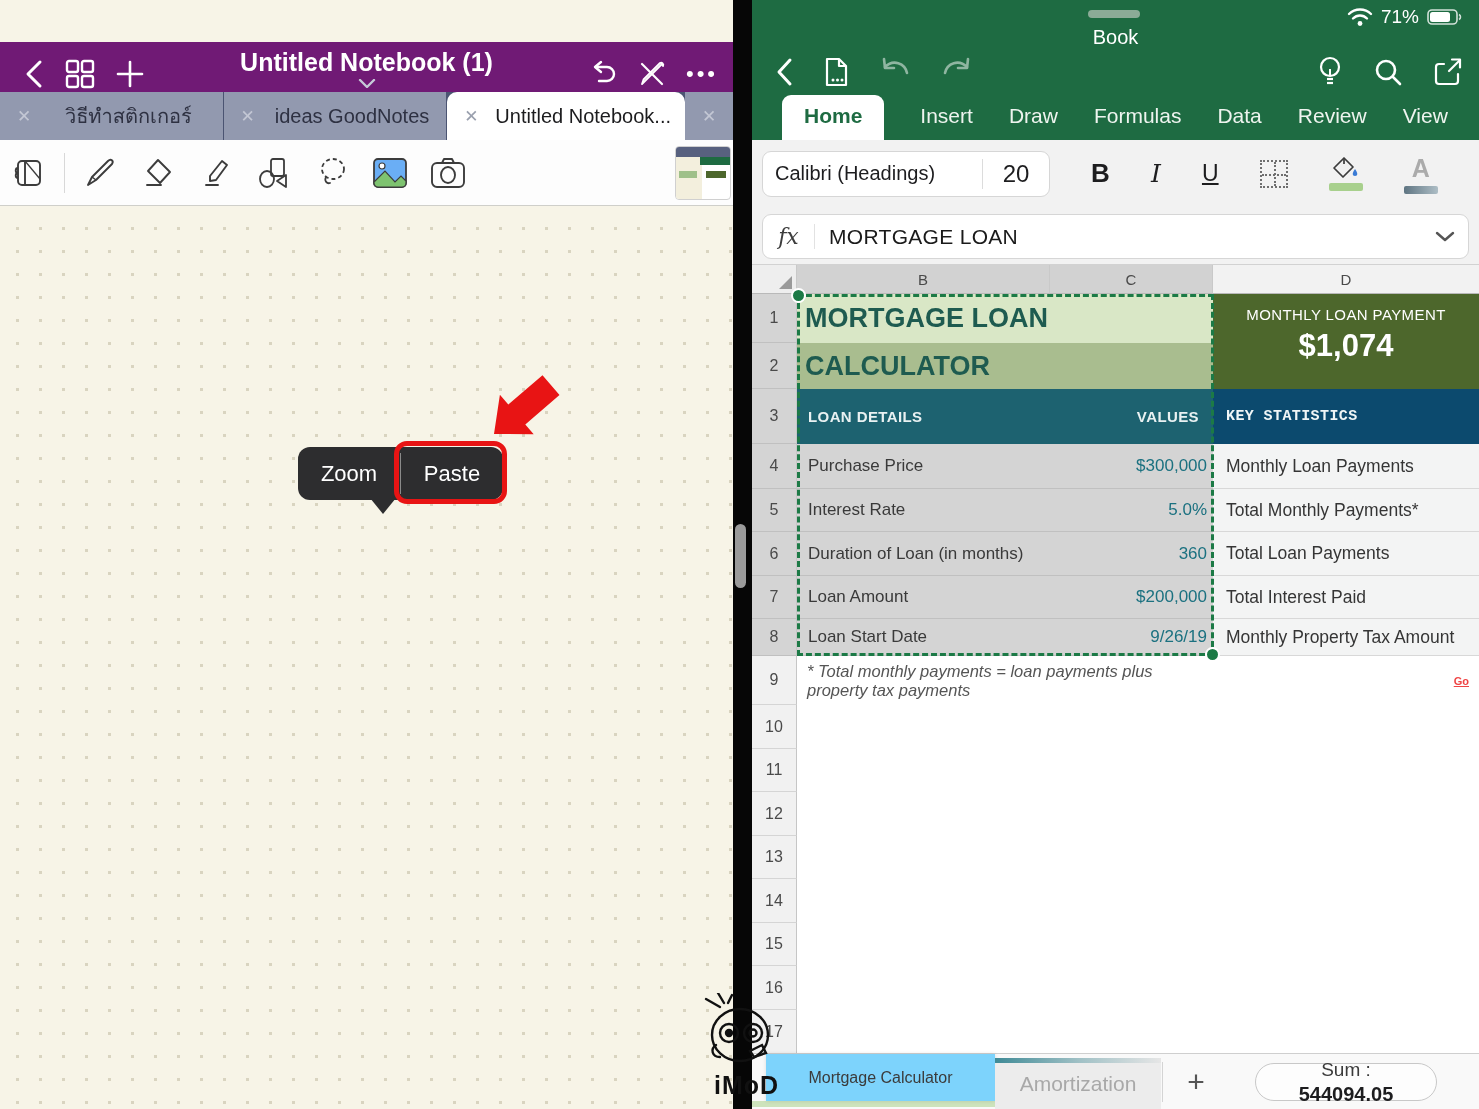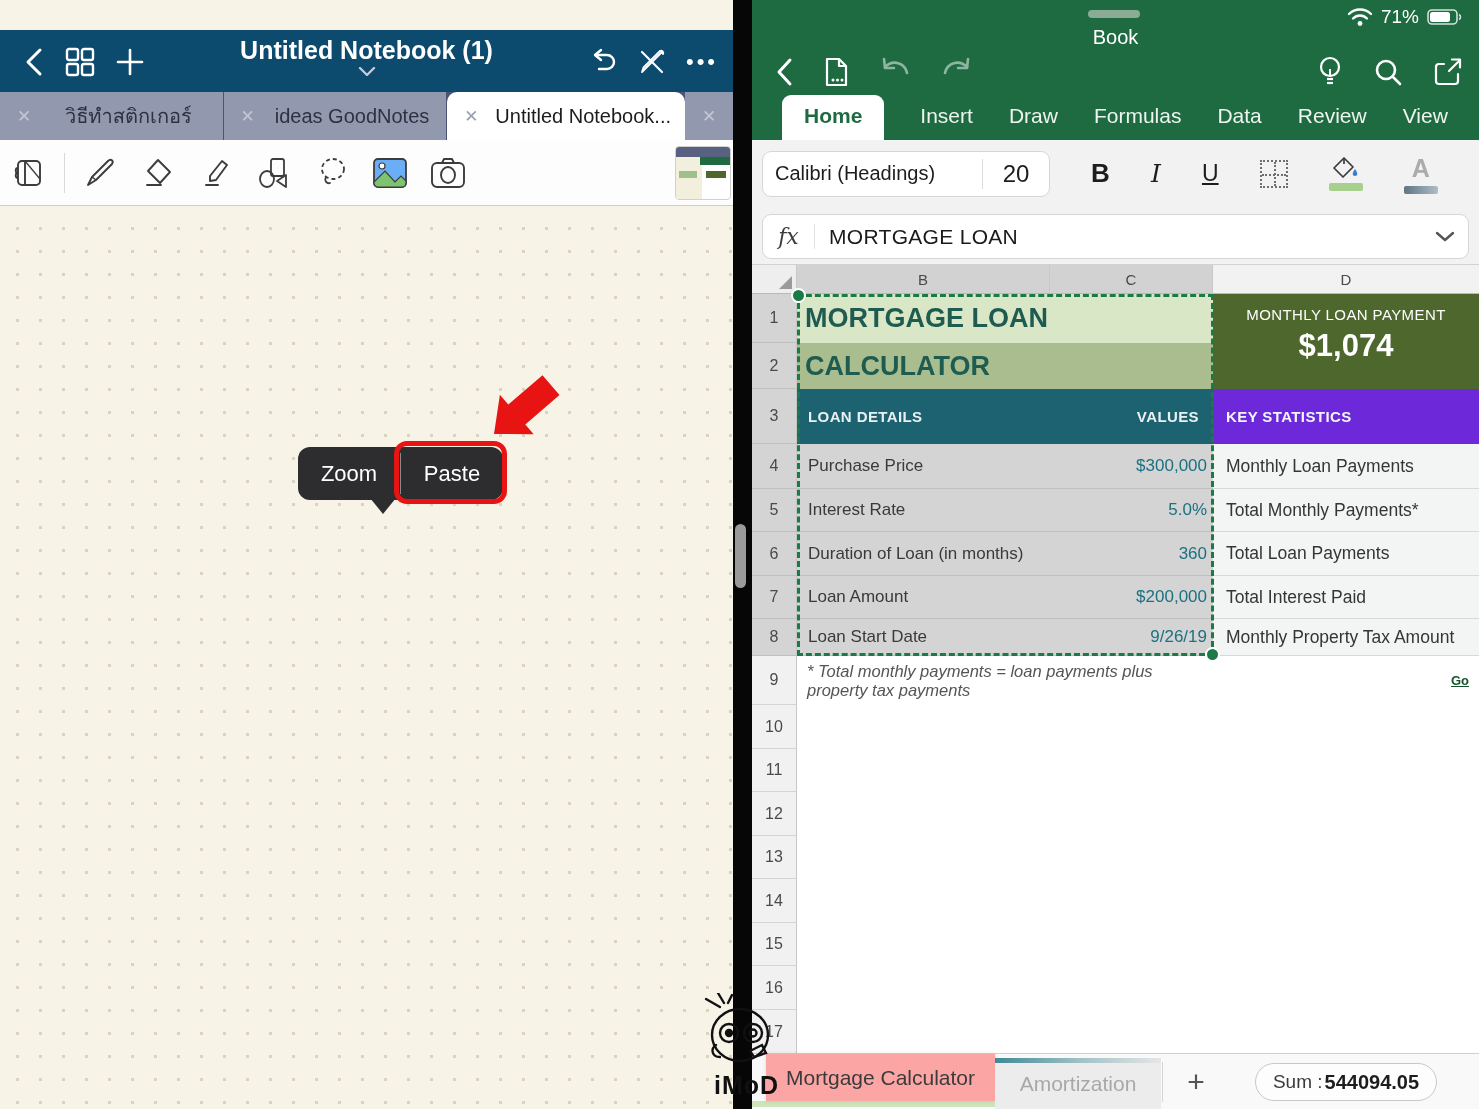--- a/index.html
+++ b/index.html
@@ -3,21 +3,21 @@
 <meta charset="utf-8">
 <style>
   * { margin:0; padding:0; box-sizing:border-box; }
   html,body { width:1479px; height:1109px; overflow:hidden; background:#000; }
   body { font-family:"Liberation Sans", sans-serif; position:relative; }
 
   
   .left-pane { position:absolute; left:0; top:0; width:733px; height:1109px; background:#f7f4e7; overflow:hidden; }
   .gn-status { position:absolute; left:0; top:0; width:100%; height:30px; background:#58617f; color:#fff; display:flex; align-items:center; padding-left:18px; gap:16px; font-size:19px; }
   .gn-time { font-weight:bold; }
-  .gn-nav { position:absolute; left:0; top:30px; width:100%; height:62px; background:#0c4a6e; }
+  .gn-nav { position:absolute; left:0; top:42px; width:100%; height:62px; background:#701a75; }
   .gn-nav svg { display:block; }
   .gn-icon-btn { position:absolute; top:14px; width:36px; height:36px; display:flex; align-items:center; justify-content:center; cursor:pointer; }
   .gn-title-wrap { position:absolute; left:0; top:6px; width:100%; display:flex; flex-direction:column; align-items:center; }
   .gn-title { color:#fff; font-size:25px; font-weight:bold; }
   .gn-title-chev { margin-top:2px; }
   .gn-dots { color:#fff; font-size:22px; letter-spacing:3px; }
   .gn-tabbar { position:absolute; left:0; top:92px; width:100%; height:48px; background:#4b5472; display:flex; }
   .gn-tab { height:48px; display:flex; align-items:center; gap:14px; padding:0 14px; background:#9299af; border-right:1px solid #4b5472; }
   .gn-tab .x { color:#c3c7d4; font-size:17px; width:20px; text-align:center; }
   .gn-tab .lbl { flex:1; text-align:center; color:#2e3142; font-size:20px; white-space:nowrap; overflow:hidden; }
@@ -99,44 +99,44 @@
   .hdr-row { height:29px; }
   .hdr-cell { display:flex; align-items:center; justify-content:center; font-size:15px; color:#4a4a4a; border-right:1px solid #c9c9c9; border-bottom:1px solid #b9b9b9; }
   .hdr-cell.selh { background:#d2d2d2; }
   .hdr-cell.normh { background:#f2f2f2; }
   .corner { width:45px; background:#eeeeee; border-right:1px solid #c9c9c9; border-bottom:1px solid #b9b9b9; position:relative; }
   .corner:after { content:""; position:absolute; right:4px; bottom:4px; border-bottom:13px solid #9a9a9a; border-left:13px solid transparent; }
   .cell { display:flex; align-items:center; }
   .title1 { background:#d9e7c6; color:#1e5b50; font-weight:bold; font-size:27px; padding-left:8px; }
   .title2 { background:#a9bd8f; color:#1e5b50; font-weight:bold; font-size:27px; padding-left:8px; }
   .hdrteal { background:#1d6270; color:#e9f1f2; font-weight:bold; font-size:15px; letter-spacing:.4px; }
-  .hdrteal2 { background:#6d28d9; color:#f0f6f7; font-weight:bold; font-size:15px; letter-spacing:.4px; padding-left:13px; }
+  .hdrteal2 { background:#0c4a6e; color:#f0f6f7; font-weight:bold; font-size:15px; letter-spacing:.4px; padding-left:13px;font-family:Liberation Mono, monospace; }
   .det-label { background:#d4d4d4; border-bottom:1px solid #c0c0c0; color:#3a3a3a; font-size:17px; padding-left:11px; }
   .det-value { background:#d4d4d4; border-bottom:1px solid #c0c0c0; color:#1b7180; font-size:17px; justify-content:flex-end; padding-right:6px; }
   .stat-cell { background:#f3f4f4; border-bottom:1px solid #d8d8d8; color:#353535; font-size:17.5px; padding-left:13px; }
   .footnote { font-style:italic; color:#555; font-size:16.5px; padding-left:10px; }
   .go-cell { justify-content:flex-end; padding-right:10px; }
-  .go-link { color:#14532d; font-weight:bold; font-size:13px; text-decoration:underline; }
+  .go-link { color:#ef4444; font-weight:bold; font-size:11px; text-decoration:underline; }
   .d12-merge { position:absolute; left:461px; top:29px; width:266px; height:95px; background:#4d672c; color:#fff; display:flex; flex-direction:column; align-items:center; z-index:2; }
   .d12-label { font-size:15px; letter-spacing:.4px; margin-top:12px; }
   .d12-value { font-size:31px; font-weight:bold; margin-top:5px; }
   .sel-overlay { position:absolute; left:45px; top:29px; width:417px; height:362px; border:3.5px dashed #1c7a46; z-index:3; pointer-events:none; }
   .sel-handle { position:absolute; width:15px; height:15px; border-radius:50%; background:#1c7a46; border:2.5px solid #fff; }
   .sel-h-tl { left:-9px; top:-9px; }
   .sel-h-br { right:-9px; bottom:-9px; }
 
   
   .xl-sheetbar { position:absolute; left:0; top:1053px; width:100%; height:56px; background:#f9f9f9; border-top:1px solid #cfcfcf; }
   .sheet-green-strip { position:absolute; left:0; top:47px; width:243px; height:6px; background:#cde3bc; }
-  .sheet-active { position:absolute; left:14px; top:0; width:229px; height:47px; background:#fca5a5; display:flex; align-items:center; justify-content:center; font-size:21px; color:#3b3b3b; box-shadow:0 0 4px rgba(0,0,0,.12); }
+  .sheet-active { position:absolute; left:14px; top:0; width:229px; height:47px; background:#7dd3fc; display:flex; align-items:center; justify-content:center; font-size:16px; color:#3b3b3b; box-shadow:0 0 4px rgba(0,0,0,.12); }
   .sheet-tab2 { position:absolute; left:243px; top:4px; width:166px; height:52px; background:#ececec; display:flex; align-items:center; justify-content:center; font-size:21px; color:#a8a8a8; }
   .sheet-tab2:before { content:""; position:absolute; left:0; top:0; width:100%; height:5px; background:linear-gradient(to right,#3f8a96,#9fc0c5,#e6e6e6); }
   .sheet-add { position:absolute; left:424px; top:8px; width:40px; height:40px; display:flex; align-items:center; justify-content:center; font-size:30px; color:#555; font-weight:300; }
   .sheet-vline { position:absolute; left:410px; top:8px; width:1px; height:40px; background:#d4d4d4; }
-  .sum-pill { position:absolute; left:503px; top:9px; width:182px; height:38px; background:#fdfdfd; border:1.5px solid #c8c8c8; border-radius:19px; display:flex; align-items:center; justify-content:center; gap:2px; }
+  .sum-pill { position:absolute; left:503px; top:9px; width:182px; height:38px; background:#fdfdfd; border:1.5px solid #c8c8c8; border-radius:19px; display:flex; align-items:center; justify-content:center; gap:2px;flex-direction:column; }
   .sum-label { font-size:19px; color:#3b3b3b; }
   .sum-value { font-size:20px; font-weight:bold; color:#1d1d1f; }
 
   
   .watermark { position:absolute; left:698px; top:993px; z-index:50; width:86px; }
   .wm-text { font-size:25px; font-weight:bold; color:#111; margin-top:-4px; margin-left:16px; letter-spacing:1px; }
 </style>
 </head>
 <body>
 

